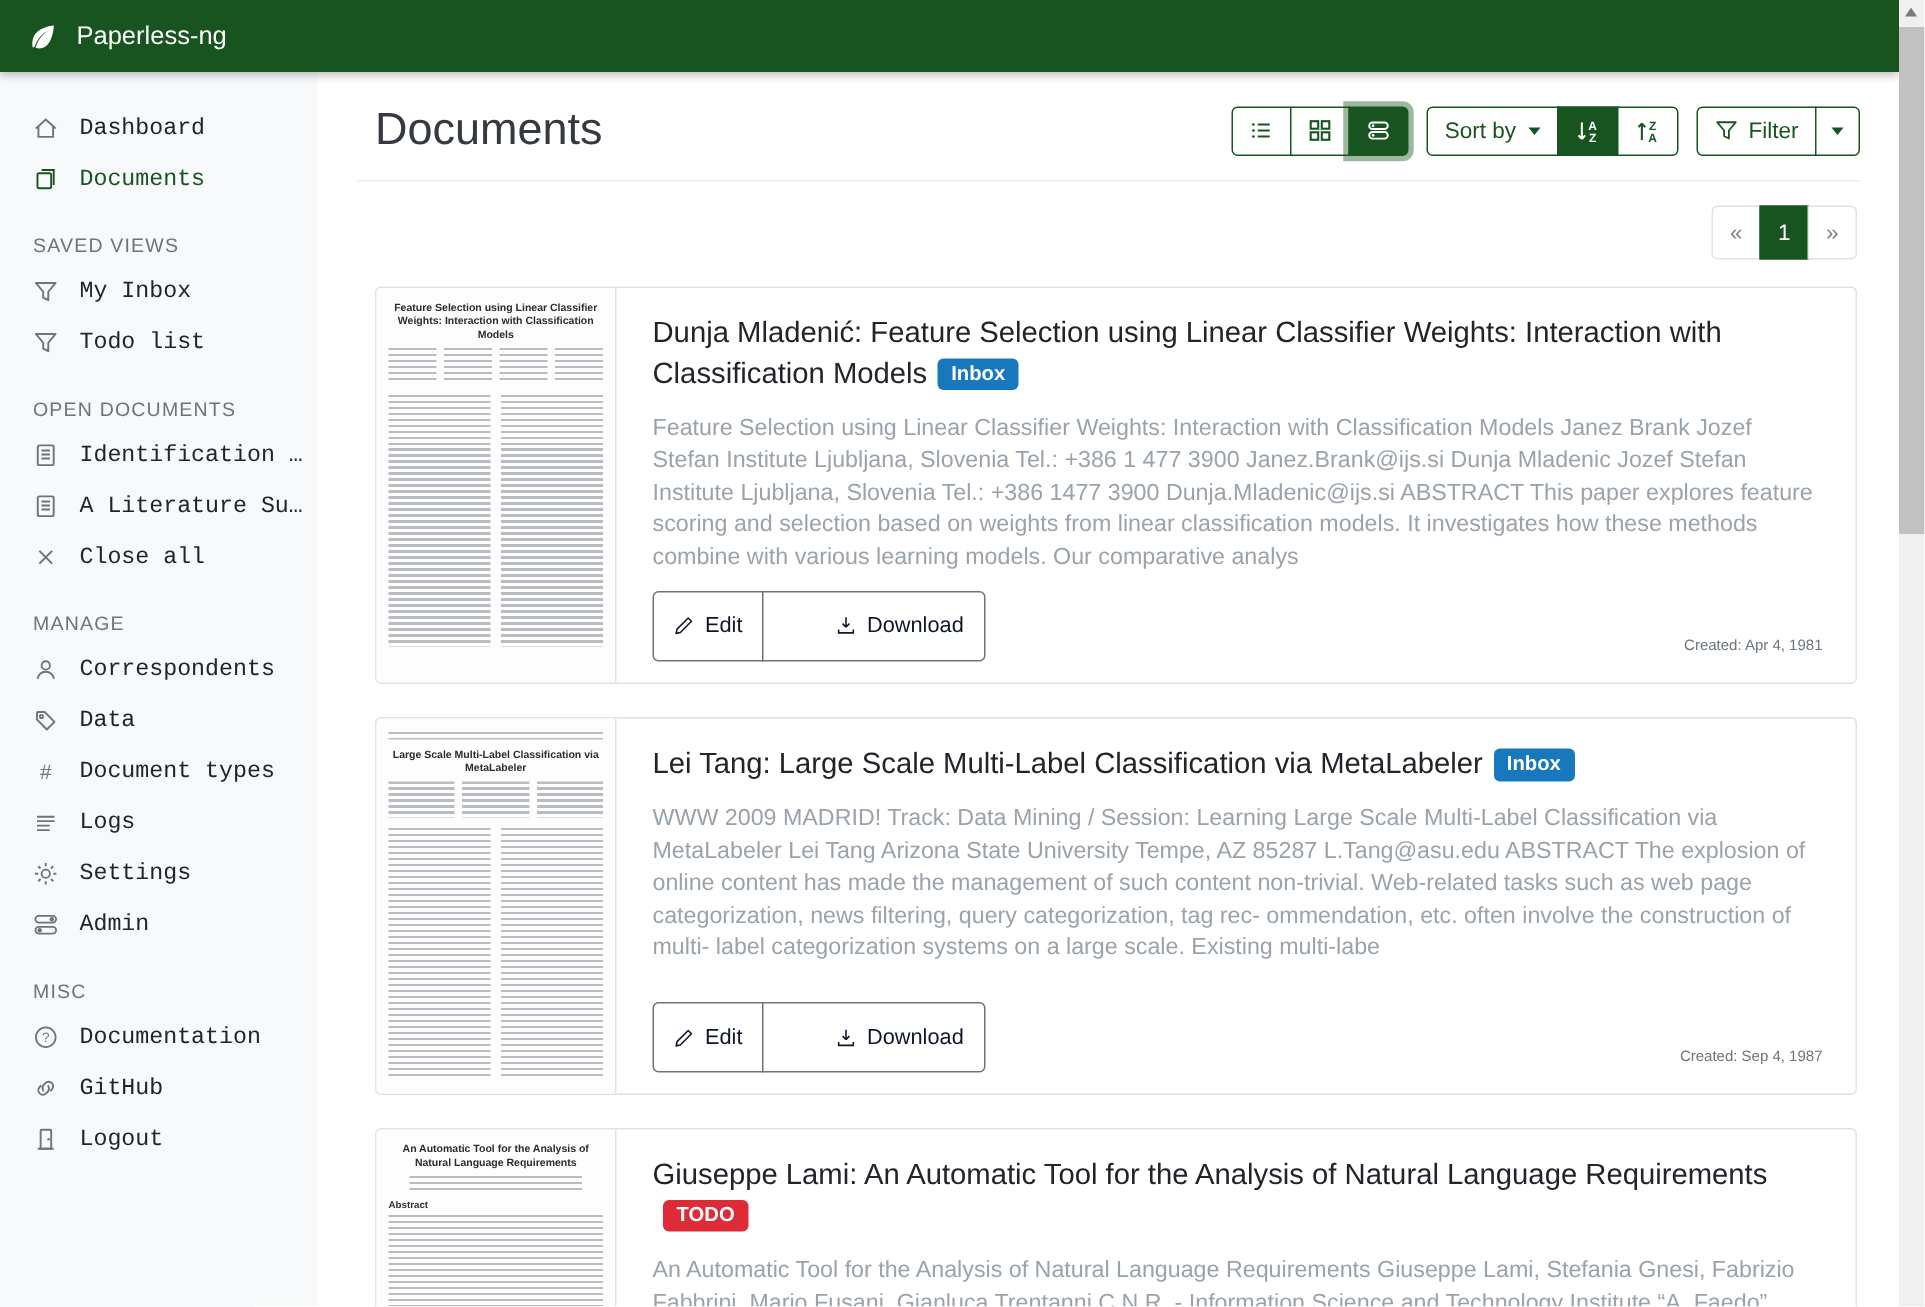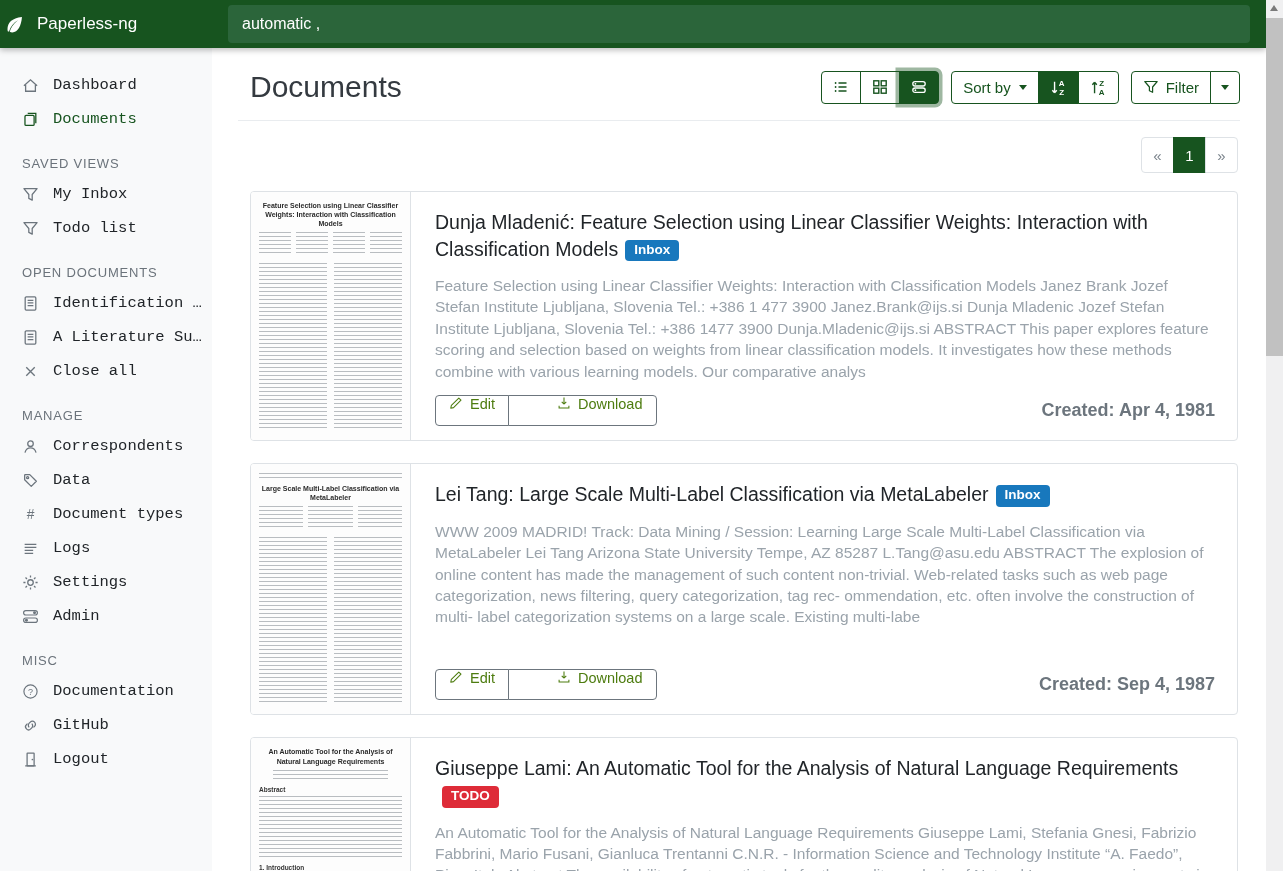--- a/index.html
+++ b/index.html
@@ -2,21 +2,21 @@
 <html><head>
 <meta charset="utf-8">
 <style>
   * { margin:0; padding:0; box-sizing:border-box; }
   html,body { width:1283px; height:871px; overflow:hidden; }
   body { font-family:"Liberation Sans","DejaVu Sans",sans-serif; background:#fff; position:relative; color:#212529; }
 
   
   .topbar { position:absolute; top:0; left:0; right:17px; height:48px; background:#17541f;
             display:flex; align-items:center; box-shadow:0 2px 6px rgba(0,0,0,.28); z-index:20; }
-  .brand { width:212px; display:flex; align-items:center; gap:12px; padding-left:4px; flex:none; cursor:pointer; }
+  .brand { width:212px; display:flex; align-items:center; gap:12px; padding-left:18px; flex:none; cursor:pointer; }
   .brand-name { color:#fff; font-size:17px; }
   .search-input { flex:1; margin:0 16px; height:38px; background:#2b653a; border:none; border-radius:4px;
                   color:#fff; font-size:16px; padding:0 14px; font-family:inherit; outline:none; }
 
   
   .sidebar { position:absolute; top:48px; left:0; bottom:0; width:212px; background:#f8f9fa; padding-top:20px; z-index:5; }
   .nav-item { display:flex; align-items:center; gap:14px; padding:8px 10px 8px 22px; font-size:15.5px;
               color:#212529; cursor:pointer; white-space:nowrap; }
   .nav-item .ic { flex:none; color:#6c757d; }
   .nav-item .lbl { overflow:hidden; text-overflow:ellipsis;font-family:Liberation Mono, monospace; }
@@ -71,46 +71,45 @@
 
   .card-body { flex:1; display:flex; flex-direction:column; padding:17px 22px 14px 24px; min-width:0; }
   .card-title { font-size:19.5px; line-height:1.36; color:#212529; cursor:pointer; max-width:800px; }
   .badge { display:inline-block; color:#fff; font-size:13.5px; font-weight:bold; padding:3px 9px 4px;
            border-radius:4px; margin-left:7px; vertical-align:2px; line-height:1.1; cursor:pointer; }
   .badge-inbox { background:#1878bd; }
   .badge-todo { background:#de2b38; }
   .card-excerpt { margin-top:13px; font-size:15.5px; line-height:1.38; color:#9aa3ab; max-width:800px; }
   .card-foot { margin-top:auto; display:flex; justify-content:space-between; align-items:flex-end; padding-top:12px; }
   .act-group { display:inline-flex; }
-  .act-btn { background:#fff; border:1px solid #6c757d; color:#4d7c0f; font-size:14.5px; height:31px;
-             display:inline-flex; gap:7px; padding:0 13px; cursor:pointer; font-family:inherit; }
+  .act-btn { background:#fff; border:1px solid #6c757d; color:#0f172a; font-size:14.5px; height:47px;
+             display:inline-flex; align-items:center; gap:7px; padding:0 13px; cursor:pointer; font-family:inherit; }
   .act-btn + .act-btn { margin-left:-1px;padding-left:48px; }
   .act-btn:first-child { border-radius:4px 0 0 4px; }
   .act-btn:last-child { border-radius:0 4px 4px 0; }
-  .created { font-size:18px; color:#6c757d; padding-bottom:5px;font-weight:bold; }
+  .created { font-size:10px; color:#6c757d; padding-bottom:5px; }
 
   
   .scrollbar { position:absolute; top:0; right:0; bottom:0; width:17px; background:#f0f0f1; z-index:30; }
   .sb-up { position:absolute; top:5px; left:4px; width:0; height:0; border-left:4.5px solid transparent;
            border-right:4.5px solid transparent; border-bottom:6px solid #7a7a7a; cursor:pointer; }
   .sb-thumb { position:absolute; top:18px; left:0; width:17px; height:338px; background:#c1c1c1; cursor:pointer; }
 
   svg.ic { display:block; }
 </style>
 </head>
 <body>
 
 <nav class="topbar">
   <div class="brand">
     <svg class="ic" width="21" height="21" viewBox="0 0 24 24">
       <path fill="#fff" d="M20.5 3.5C9 4.6 4 10.3 4 17.4c0 1 .15 1.9.45 2.7l1.3-.2C7.4 14.6 11 9.8 16 7.2c-5.3 3.9-8.6 9-9.4 13.2.9.4 1.9.6 2.9.6 6.4 0 10.3-7.4 11-17.5z"></path>
     </svg>
     <span class="brand-name">Paperless-ng</span>
   </div>
-  <input class="search-input" type="text" value="automatic ," style="">
 </nav>
 
 <aside class="sidebar">
 
   <div class="nav-item">
     <svg class="ic" width="17" height="17" viewBox="0 0 16 16" fill="none" stroke="currentColor" stroke-width="1.2">
       <path d="M1.8 8.2 8 2.6l6.2 5.6"></path>
         <path d="M3.4 7.2V13.4h9.2V7.2"></path>
     </svg>
     <span class="lbl">Dashboard</span>

